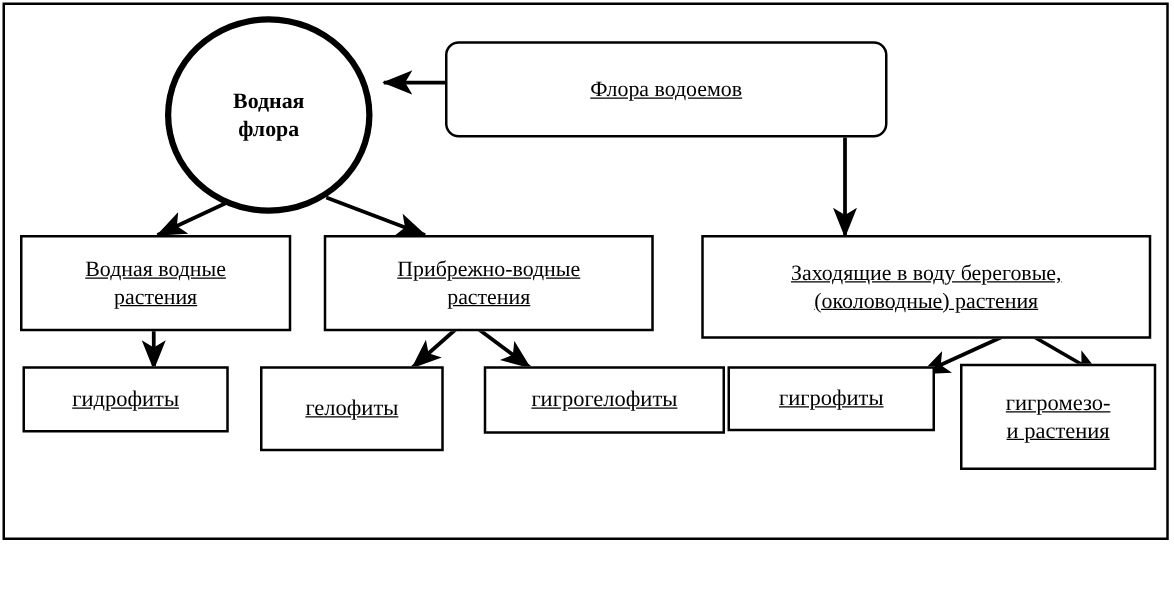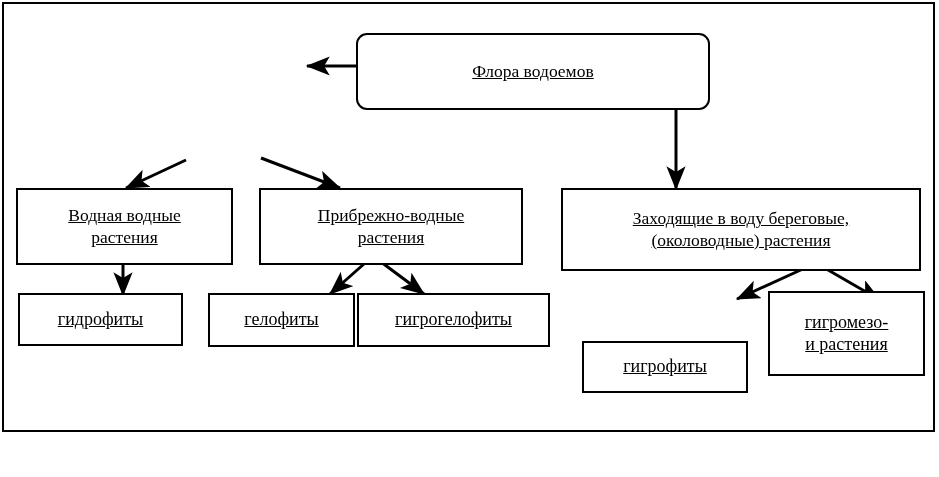--- a/index.html
+++ b/index.html
@@ -128,20 +128,26 @@
     </g>
 
     <g>
       <line x1="816" y1="263" x2="737" y2="299" stroke="#000000" stroke-width="3" marker-end="url(#arrowhead)"></line>
     </g>
     <g>
       <line x1="816" y1="263" x2="880" y2="300" stroke="#000000" stroke-width="3" marker-end="url(#arrowhead)"></line>
     </g>
   </svg>
 
+  <div class="circle-node" style="left:132px; top:13px; width:166px; height:158px;">
+    <div>
+      <span class="nowrap">Водная</span><br>
+      <span class="nowrap">флора</span>
+    </div>
+  </div>
 
   <div class="node-box rounded" style="left:356px; top:33px; width:354px; height:77px;">
     <span>Флора водоемов</span>
   </div>
 
   <div class="node-box" style="left:16px; top:188px; width:217px; height:77px;">
     <div>
       <span class="nowrap">Водная водные</span><br>
       <span class="nowrap">растения</span>
     </div>
@@ -158,29 +164,29 @@
     <span>гидрофиты</span>
   </div>
 
   <div class="node-box" style="left:561px; top:188px; width:360px; height:83px;">
     <div>
       <span class="nowrap">Заходящие в воду береговые,</span><br>
       <span class="nowrap">(околоводные) растения</span>
     </div>
   </div>
 
-  <div class="node-box leaf-box" style="left:208px; top:293px; width:147px; height:54px;">
+  <div class="node-box leaf-box" style="left:208px; top:293px; width:147px; height:68px;">
     <span>гелофиты</span>
   </div>
 
-  <div class="node-box leaf-box" style="left:357px; top:293px; width:193px; height:54px;">
+  <div class="node-box leaf-box" style="left:387px; top:293px; width:193px; height:54px;">
     <span>гигрогелофиты</span>
   </div>
 
-  <div class="node-box leaf-box" style="left:582px; top:293px; width:166px; height:52px;margin-top:48px;">
+  <div class="node-box leaf-box" style="left:582px; top:293px; width:166px; height:52px;">
     <span>гигрофиты</span>
   </div>
 
   <div class="node-box leaf-box" style="left:768px; top:291px; width:157px; height:85px;">
     <div>
       <span class="nowrap">гигромезо-</span><br>
       <span class="nowrap">и растения</span>
     </div>
   </div>
 

